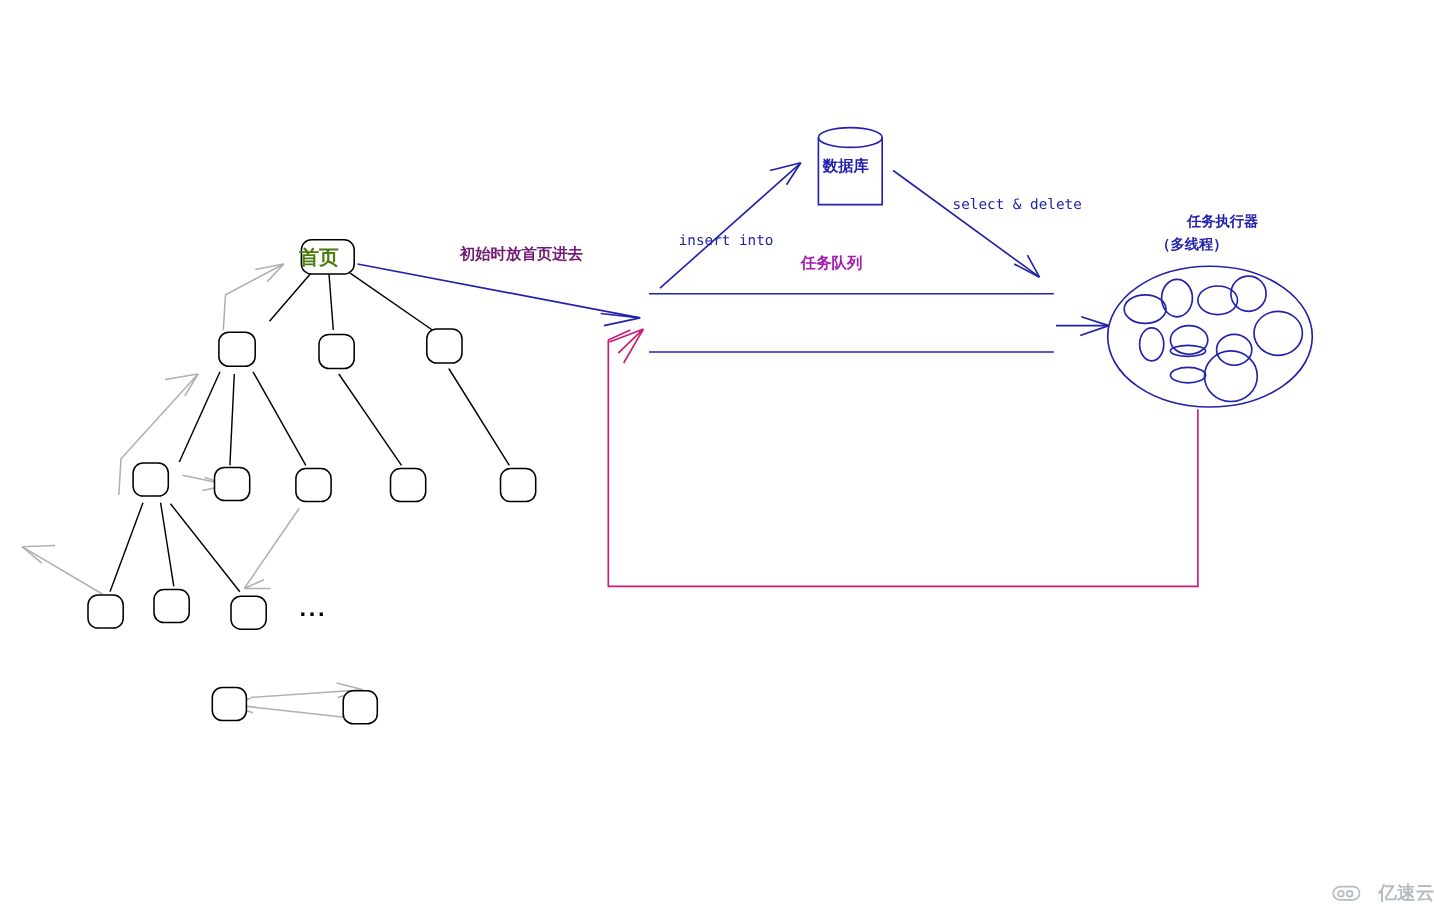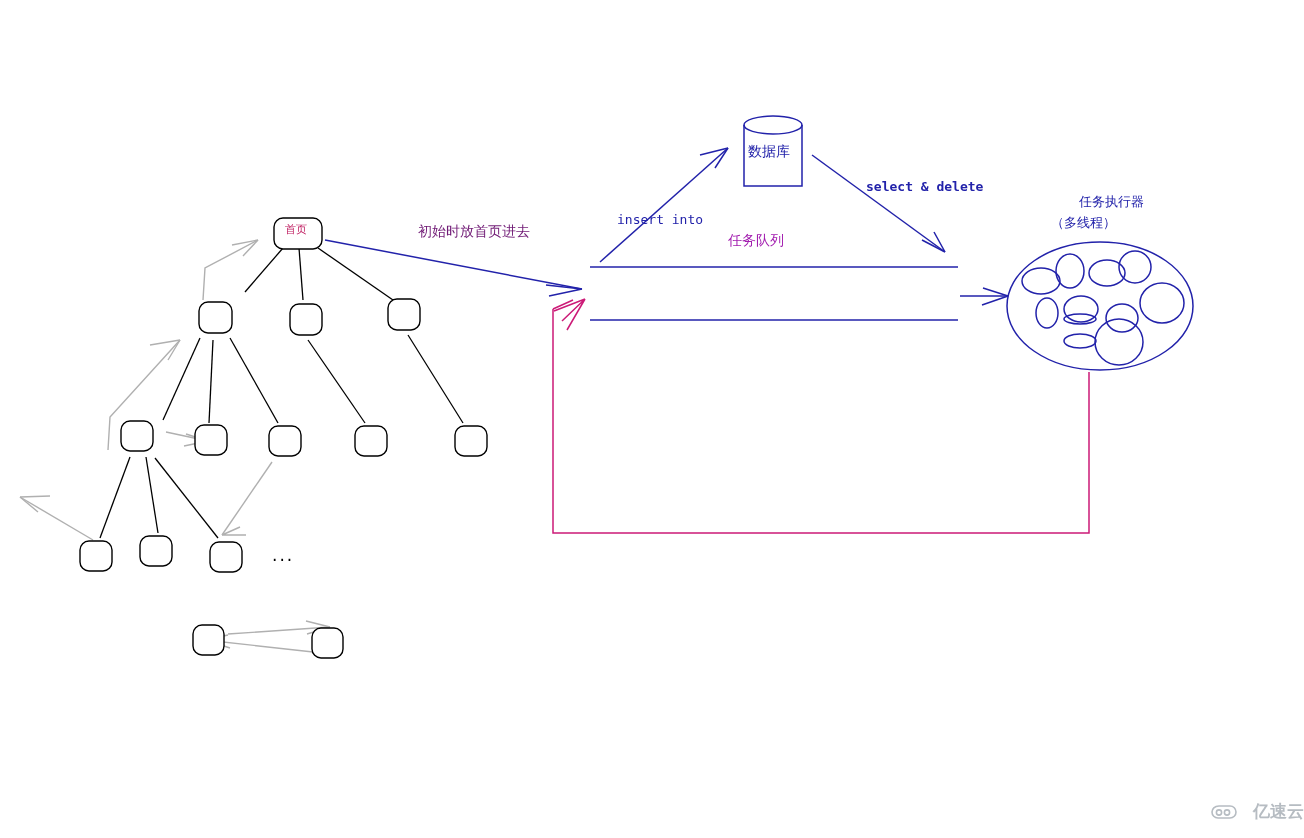--- a/index.html
+++ b/index.html
@@ -24,21 +24,21 @@
     width: 1304px;
     height: 838px;
   }
   .lbl {
     position: absolute;
     white-space: pre;
     line-height: 1.18;
   }
   .lbl-cn {
     font-family: "DejaVu Sans", "Liberation Sans", sans-serif;
-    font-weight: 400;
+    font-weight: 700;
   }
   .lbl-mono {
     font-family: "DejaVu Sans Mono", "Liberation Mono", monospace;
   }
   #watermark {
     position: absolute;
     left: 1211px;
     top: 800px;
     display: flex;
     align-items: center;
@@ -161,29 +161,29 @@
   </svg>
 
   <svg class="layer" viewBox="0 0 1304 838">
     <g stroke="#cc1a77" stroke-width="1.5" fill="none">
       <path d="M1089,372 L1089,533 L553,533 L553,309"></path>
       <path d="M553,309 L573,300"></path>
       <path d="M585,299 L554,311 M585,299 L562,321 M585,299 L567,330"></path>
     </g>
   </svg>
 
-  <div class="lbl lbl-cn" style="left:285px; top:224px; font-size:11px; color:#be185d;">首页</div>
+  <div class="lbl lbl-cn" style="left:272px; top:224px; font-size:18px; color:#4d7c0f;">首页</div>
 
   <div class="lbl lbl-cn" style="left:418px; top:223px; font-size:14px; color:#701a75;">初始时放首页进去</div>
 
   <div class="lbl lbl-cn" style="left:748px; top:143px; font-size:14px; color:#2222aa;">数据库</div>
 
   <div class="lbl lbl-mono" style="left:617px; top:168px; font-size:13px; color:#2222aa;margin-top:44px;">insert into</div>
 
-  <div class="lbl lbl-mono" style="left:866px; top:179px; font-size:13px; color:#2222aa;font-weight:bold;">select &amp; delete</div>
+  <div class="lbl lbl-mono" style="left:866px; top:179px; font-size:13px; color:#2222aa;">select &amp; delete</div>
 
   <div class="lbl lbl-cn" style="left:728px; top:232px; font-size:14px; color:#a21caf;">任务队列</div>
 
   <div class="lbl lbl-cn" style="left:1050px; top:194px; font-size:13px; color:#2222aa;margin-left:29px;">任务执行器</div>
 
   <div class="lbl lbl-cn" style="left:1051px; top:215px; font-size:13px; color:#2222aa;">（多线程）</div>
 
   <div class="lbl lbl-cn" style="left:272px; top:545px; font-size:17px; color:#000000; letter-spacing:2px;">...</div>
 
 

